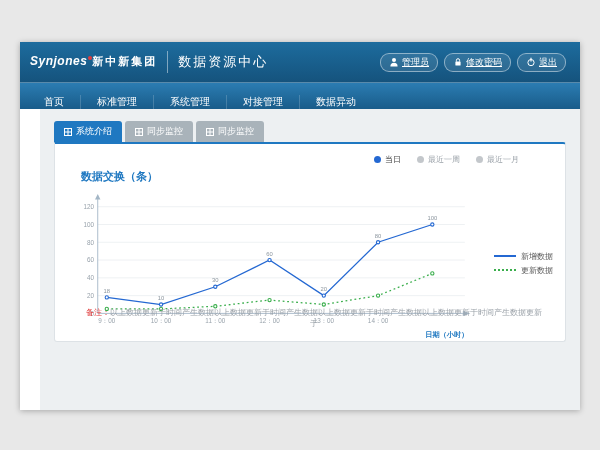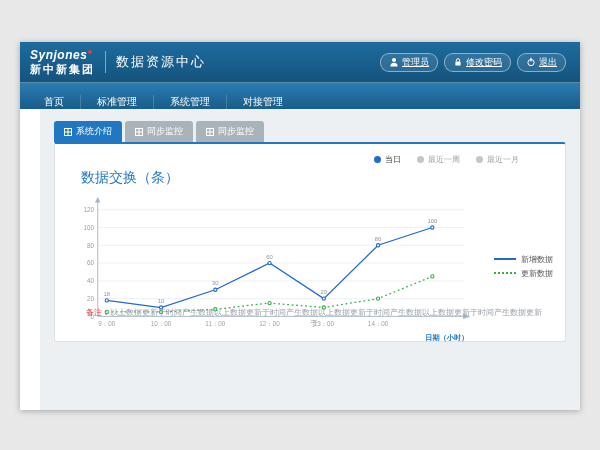--- a/index.html
+++ b/index.html
@@ -3,21 +3,21 @@
 <meta charset="utf-8">
 <style>
   *{margin:0;padding:0;box-sizing:border-box;}
   html,body{width:600px;height:450px;}
   body{background:#e8e8e8;font-family:"Liberation Sans","DejaVu Sans",sans-serif;overflow:hidden;}
   .stage{width:600px;height:450px;display:flex;justify-content:center;align-items:flex-start;padding-top:42px;}
   .window{width:560px;height:368px;background:#fff;box-shadow:0 1px 6px rgba(0,0,0,.28);display:flex;flex-direction:column;}
 
   
   .topbar{height:40px;background:linear-gradient(180deg,#1d6c9e,#15537d);display:flex;align-items:center;padding:0 10px;color:#fff;flex:none;}
-  .logo{display:flex;flex-direction:column;line-height:1.15;}
+  .logo{display:flex;flex-direction:row;line-height:1.15;}
   .logo-line1{font-size:12px;font-weight:bold;font-style:italic;letter-spacing:.5px;display:flex;align-items:flex-start;}
   .logo-dot{width:4px;height:4px;border-radius:50%;background:#e23b3b;margin-left:1px;margin-top:1px;}
   .logo-line2{font-size:11px;font-weight:bold;letter-spacing:2px;}
   .divider-v{width:1px;height:22px;background:rgba(255,255,255,.45);margin:0 10px;}
   .app-title{font-size:13px;letter-spacing:2px;}
   .spacer{flex:1;}
   .topbar-actions{display:flex;gap:6px;margin-right:4px;}
   .top-btn{display:flex;align-items:center;gap:3px;background:rgba(255,255,255,.10);border:1px solid rgba(255,255,255,.45);border-radius:9px;color:#fff;font-size:9px;padding:2px 8px;cursor:pointer;font-family:inherit;white-space:nowrap;text-decoration:underline;}
   .top-btn .ic{display:flex;align-items:center;}
 
@@ -32,21 +32,21 @@
   .tab{display:flex;align-items:center;gap:4px;font-size:9px;color:#fff;background:#a9b3ba;padding:4px 10px;border-radius:3px 3px 0 0;cursor:pointer;}
   .tab.active{background:#1f78c1;}
   .tab .ic{display:flex;align-items:center;}
 
   .panel{background:#fff;border:1px solid #dde2e6;border-top:2px solid #1f78c1;border-radius:0 3px 3px 3px;padding:8px 12px 10px;height:200px;position:relative;}
   .filter-legend{display:flex;justify-content:flex-end;gap:16px;padding-right:34px;margin-top:2px;}
   .filter-item{display:flex;align-items:center;gap:4px;font-size:8px;color:#9aa1a8;cursor:pointer;}
   .filter-item .dot{width:7px;height:7px;border-radius:50%;background:#c3c7cb;}
   .filter-item.active{color:#444;}
   .filter-item.active .dot{background:#2468d2;}
-  .ylabel{color:#1f78c1;font-size:14px;font-weight:normal;margin:4px 0 0 14px;}
+  .ylabel{color:#1f78c1;font-size:11px;font-weight:bold;margin:4px 0 0 14px;}
   .chart-row{display:flex;align-items:center;margin-top:2px;}
   .series-legend{display:flex;flex-direction:column;gap:3px;margin-left:2px;margin-top:-14px;}
   .legend-item{display:flex;align-items:center;gap:5px;font-size:8px;color:#555;cursor:pointer;white-space:nowrap;}
   .legend-sample{width:22px;height:0;border-top:2px solid #2468d2;}
   .note{position:absolute;left:8px;right:0;bottom:12px;text-align:center;font-size:8px;color:#9aa1a8;padding:0 20px;}
   .note-label{color:#e03a3a;}
   svg text{font-family:"Liberation Sans","DejaVu Sans",sans-serif;}
 </style>
 </head>
 <body>
@@ -101,20 +101,23 @@
           <span>首页</span>
         </div>
       <div class="nav-item">
           <span>标准管理</span>
         </div>
       <div class="nav-item">
           <span>系统管理</span>
         </div>
       <div class="nav-item">
           <span>对接管理</span>
+        </div>
+      <div class="nav-item">
+          <span>数据异动</span>
         </div>
     </nav>
 
     <main class="content">
       <div class="tabs">
         <div class="tab active">
           <span class="ic">
             <svg width="8" height="8" viewBox="0 0 8 8">
                 <rect x="0.5" y="0.5" width="7" height="7" fill="none" stroke="#fff" stroke-width="1"></rect>
                 <line x1="0.5" y1="4" x2="7.5" y2="4" stroke="#fff" stroke-width="1"></line>

